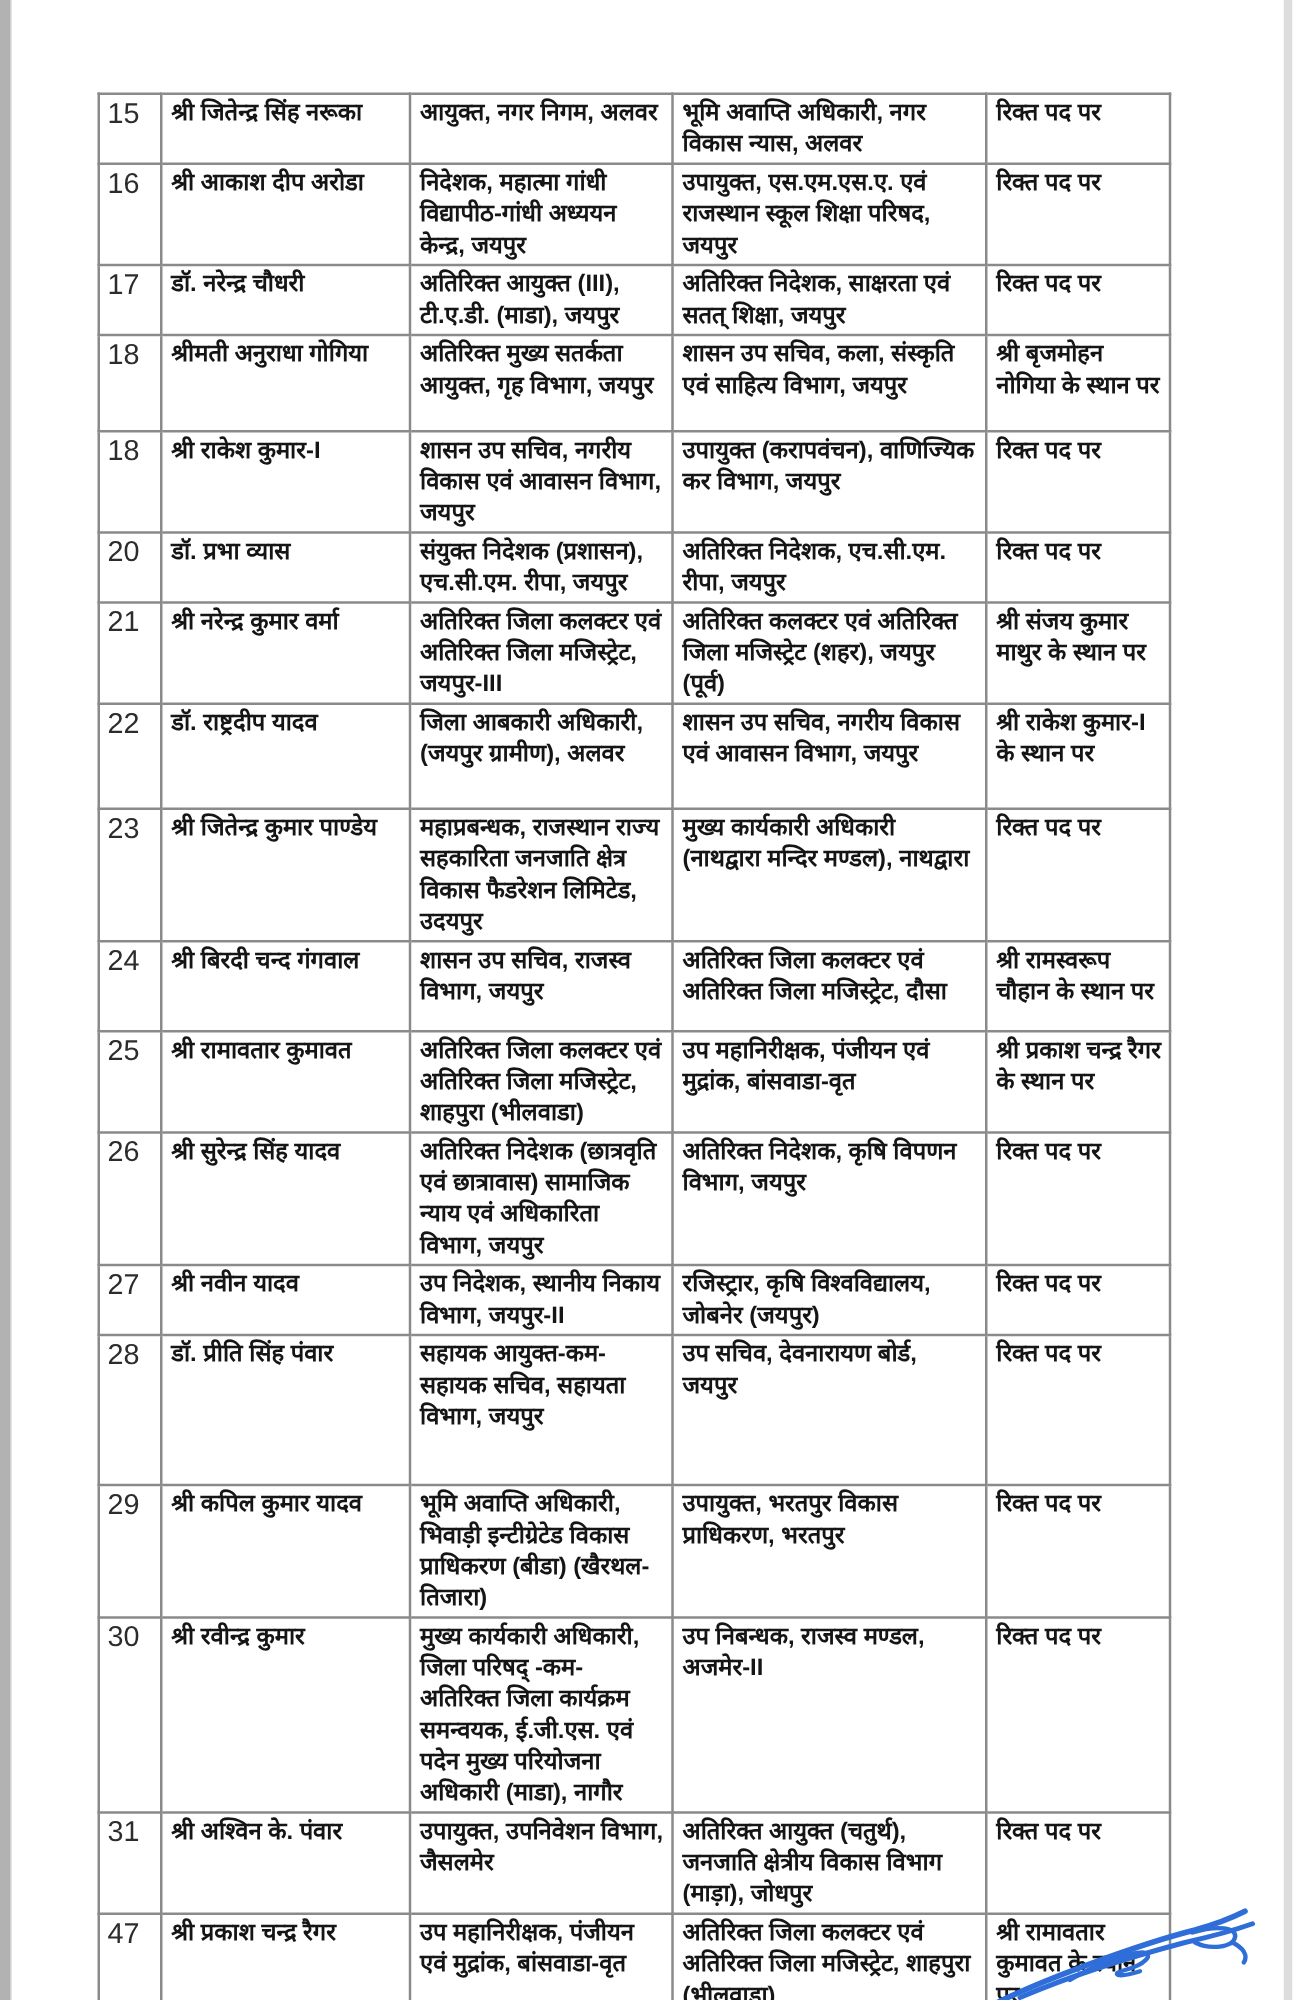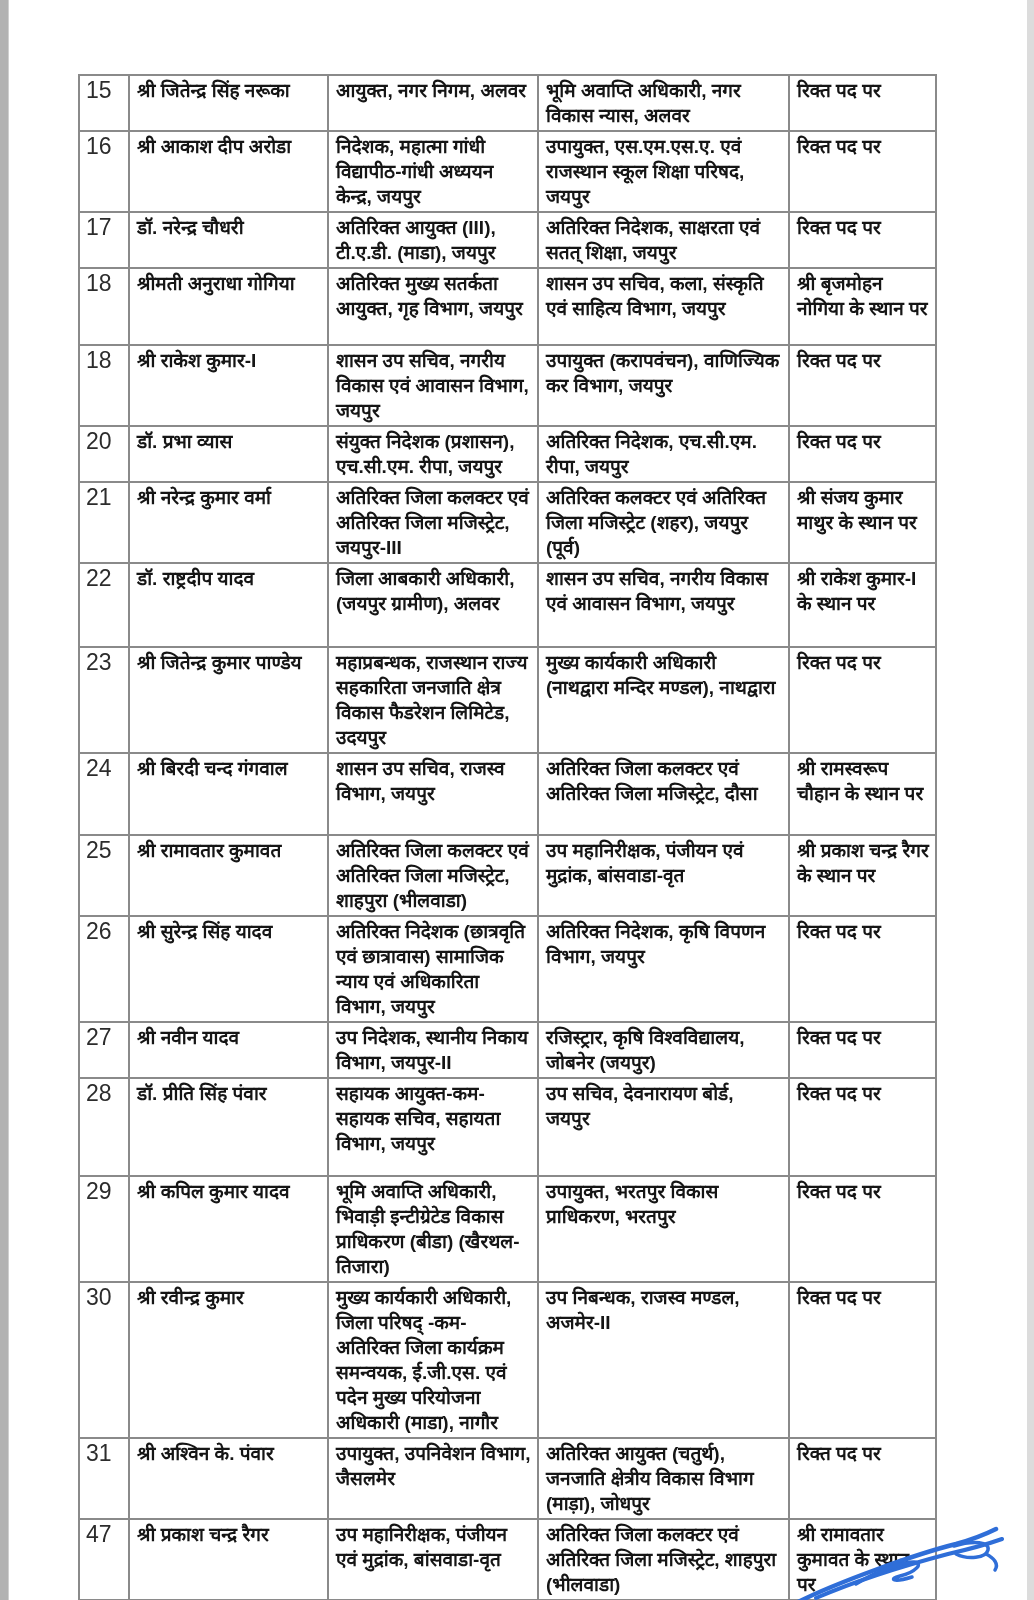--- a/index.html
+++ b/index.html
@@ -47,25 +47,25 @@
   
   tr:nth-child(1){height:53px}
   tr:nth-child(2){height:73px}
   tr:nth-child(3){height:55px}
   tr:nth-child(4){height:77px}
   tr:nth-child(5){height:76px}
   tr:nth-child(6){height:50px}
   tr:nth-child(7){height:77px}
   tr:nth-child(8){height:84px}
   tr:nth-child(9){height:97px}
-  tr:nth-child(10){height:82px}
+  tr:nth-child(10){height:72px}
   tr:nth-child(11){height:76px}
   tr:nth-child(12){height:97px}
   tr:nth-child(13){height:55px}
-  tr:nth-child(14){height:98px}
+  tr:nth-child(14){height:120px}
   tr:nth-child(15){height:104px}
   tr:nth-child(16){height:148px}
   tr:nth-child(17){height:75px}
   tr:nth-child(18){height:80px}
   .signature{
     position:absolute;left:788px;top:1518px;width:232px;height:90px;
   }
 </style>
 </head>
 <body>

